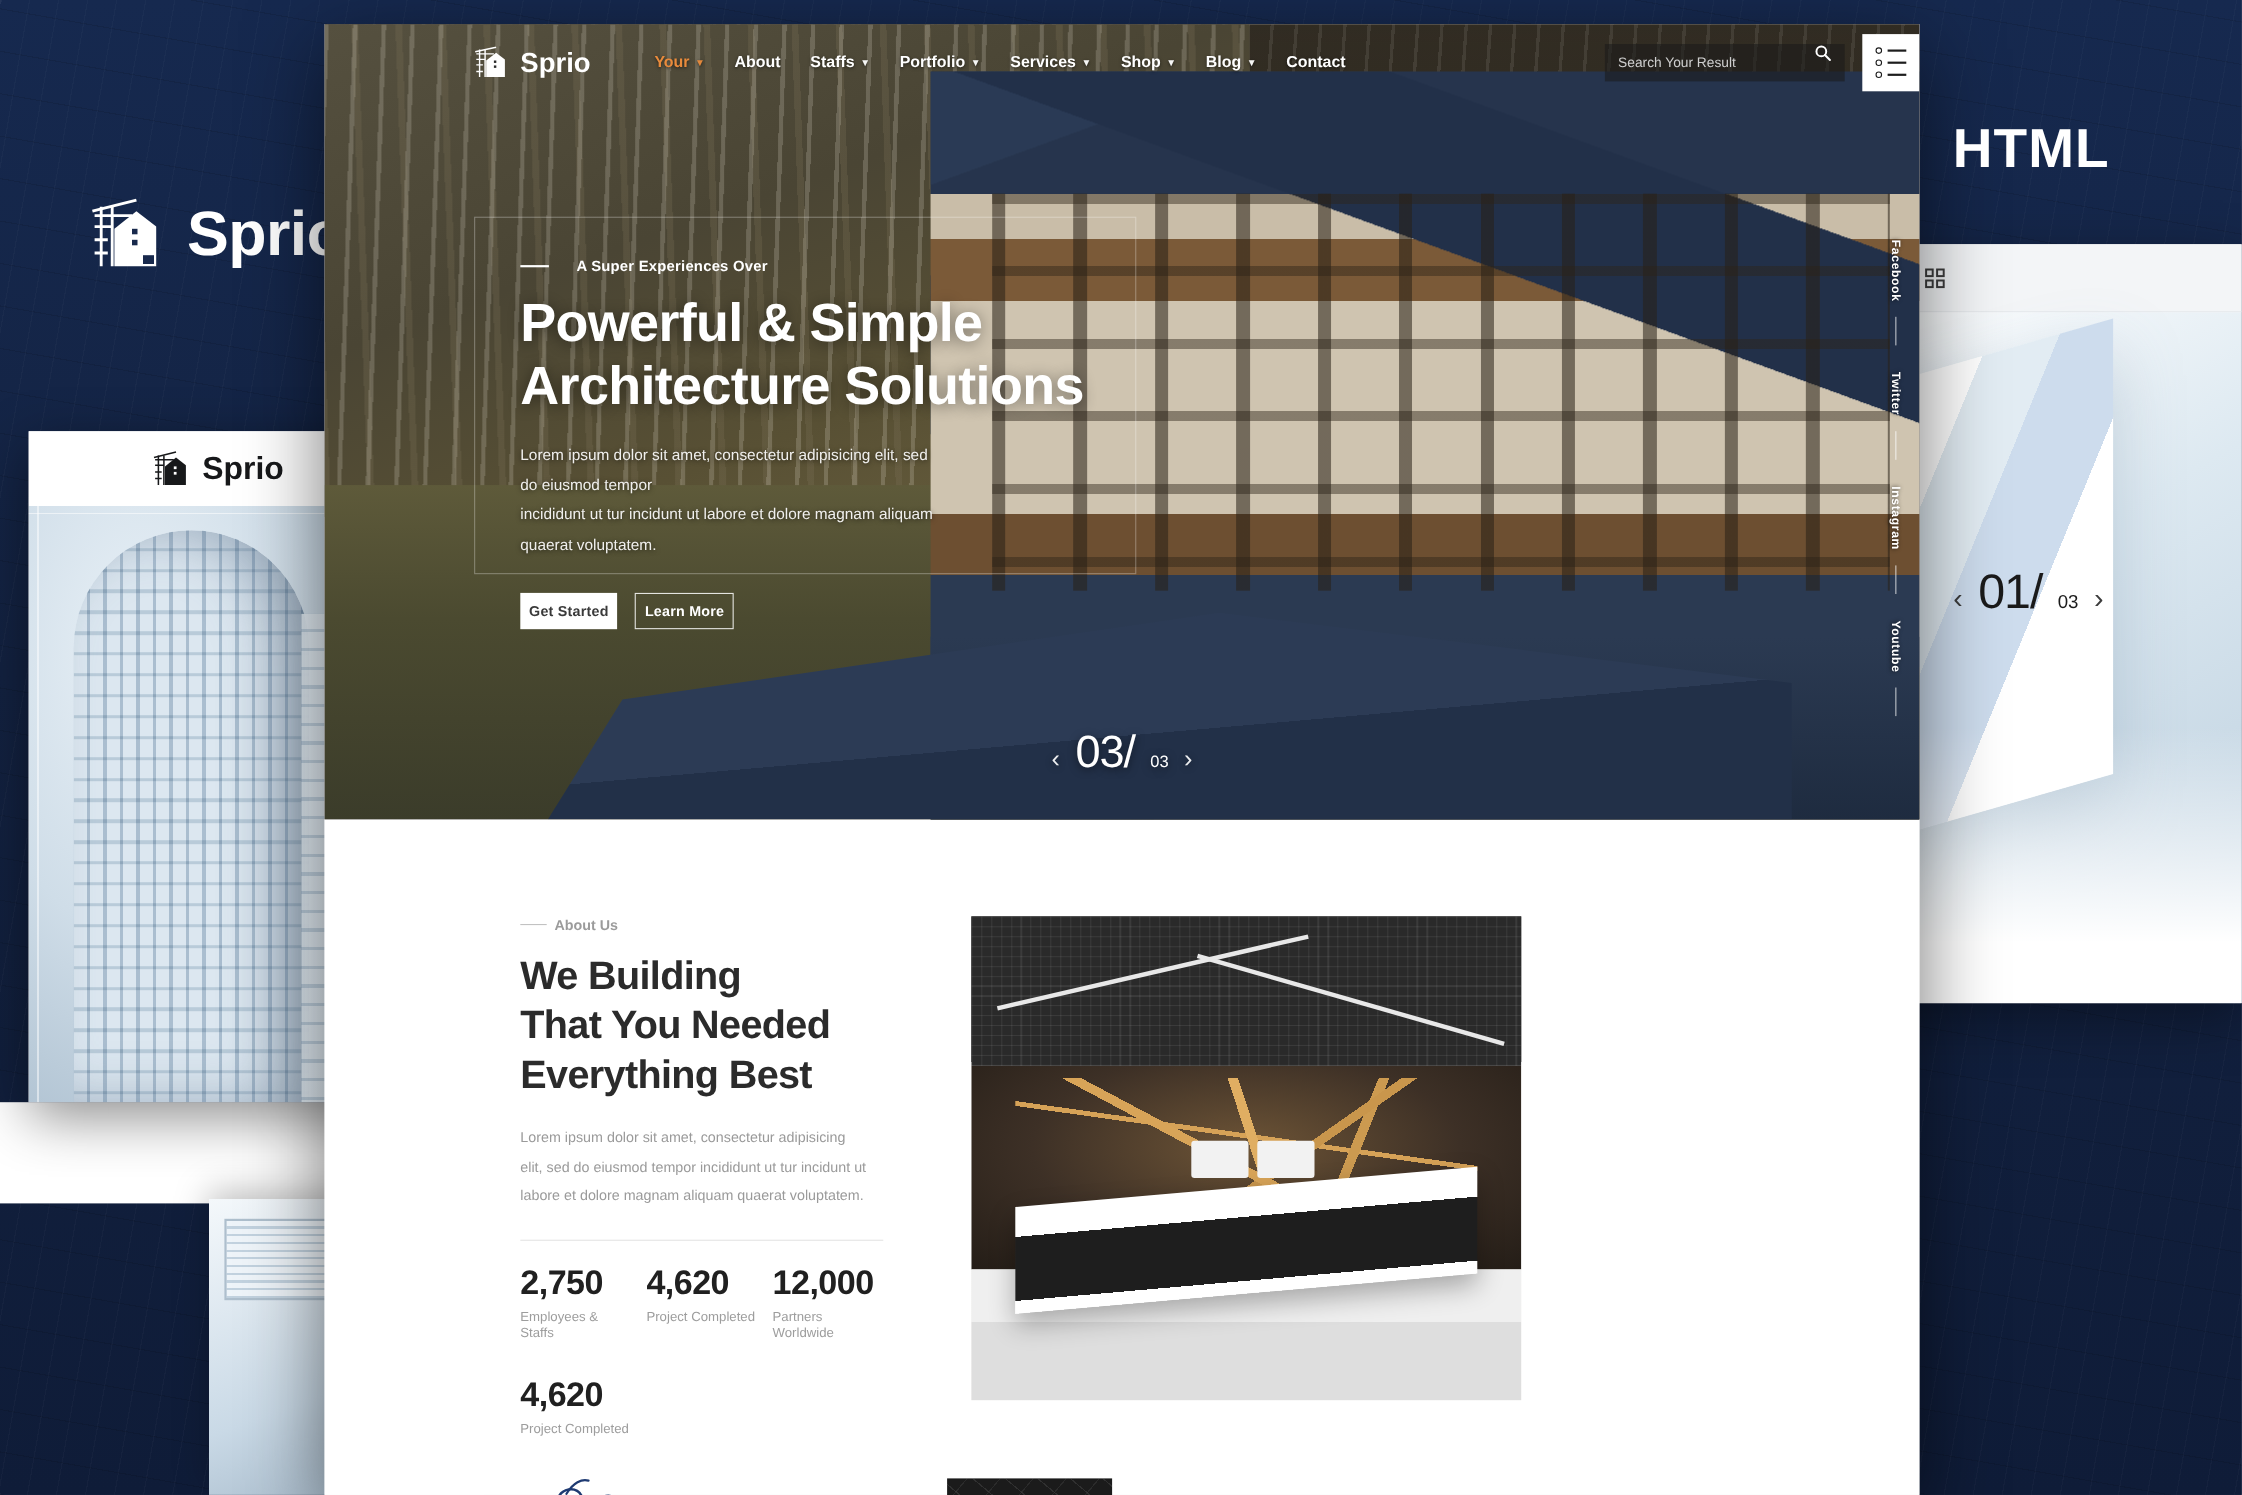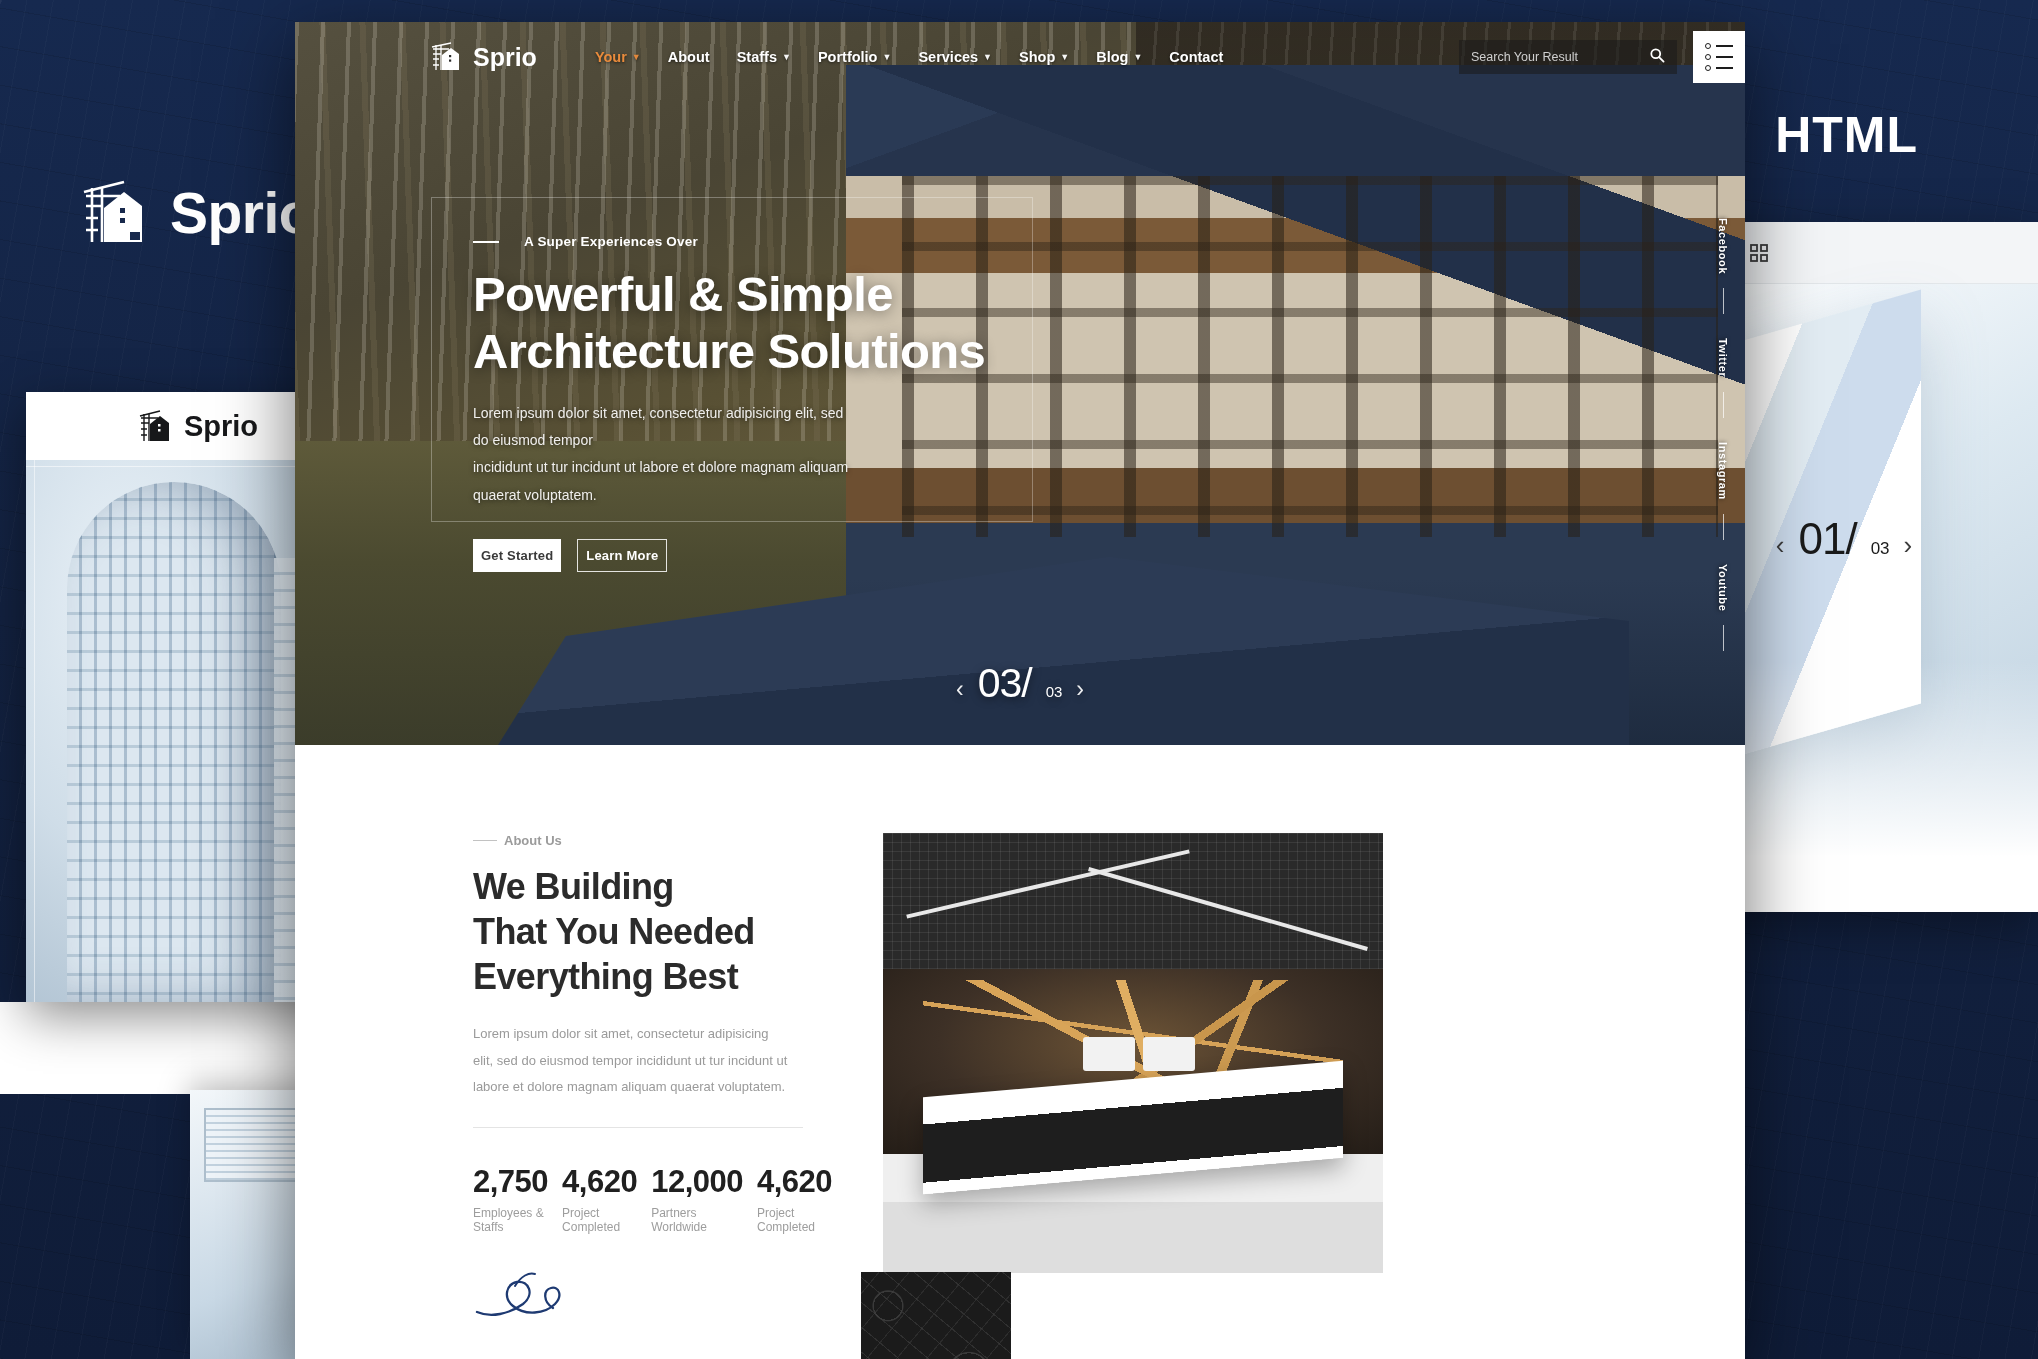--- a/index.html
+++ b/index.html
@@ -203,21 +203,21 @@
   .nav-item{
     color:#ffffff; font-size:14.5px; font-weight:600;
     display:flex; align-items:center; gap:5px; white-space:nowrap;
     text-shadow:0 1px 3px rgba(0,0,0,.6);
   }
   .nav-item.active{ color:#e98b3c; }
   .caret{ font-size:9px; opacity:.95; }
   .nav-right{ margin-left:auto; display:flex; align-items:center; }
   .search-box{
     width:218px; height:34px; background:rgba(25,25,25,.55);
-    display:flex; align-items:center; padding:0 12px; gap:8px;
+    display:flex; padding:0 12px; gap:8px;
   }
   .search-box input{
     flex:1; background:transparent; border:none; outline:none;
     color:#d8d8d8; font-size:12.5px; font-family:"Liberation Sans", sans-serif;
   }
   .search-box input::placeholder{ color:#cfcfcf; }
   .menu-btn{
     width:52px; height:52px; background:#fff; margin-left:16px; margin-right:0;
     display:flex; flex-direction:column; justify-content:center;
     align-items:center; gap:5px;
@@ -288,21 +288,21 @@
   .about-title{
     color:#2b2b2b; font-size:36px; line-height:1.25; font-weight:700;
     letter-spacing:-.6px;
   }
   .about-text{
     margin-top:22px; color:#9a9a9a; font-size:13px; line-height:2.05;
     max-width:318px;
   }
   .about-rule{ margin-top:26px; width:330px; height:1px; background:#e4e4e4; }
   .stats{
-    margin-top:36px; display:grid; grid-template-columns:1fr 1fr 1fr 1fr;
+    margin-top:20px; display:grid; grid-template-columns:1fr 1fr 1fr;
     row-gap:32px; column-gap:14px; width:330px;
   }
   .stat-num{ color:#202020; font-size:31px; font-weight:700; letter-spacing:-.5px; }
   .stat-label{ color:#9d9d9d; font-size:12px; margin-top:6px; }
   .sign-row{ margin-top:30px; display:flex; align-items:flex-end; gap:22px; }
   .sign-svg{ width:108px; height:60px; }
 
   .about-right{ position:relative; width:500px; }
   .about-photo{
     width:500px; height:440px; position:relative; overflow:hidden;

